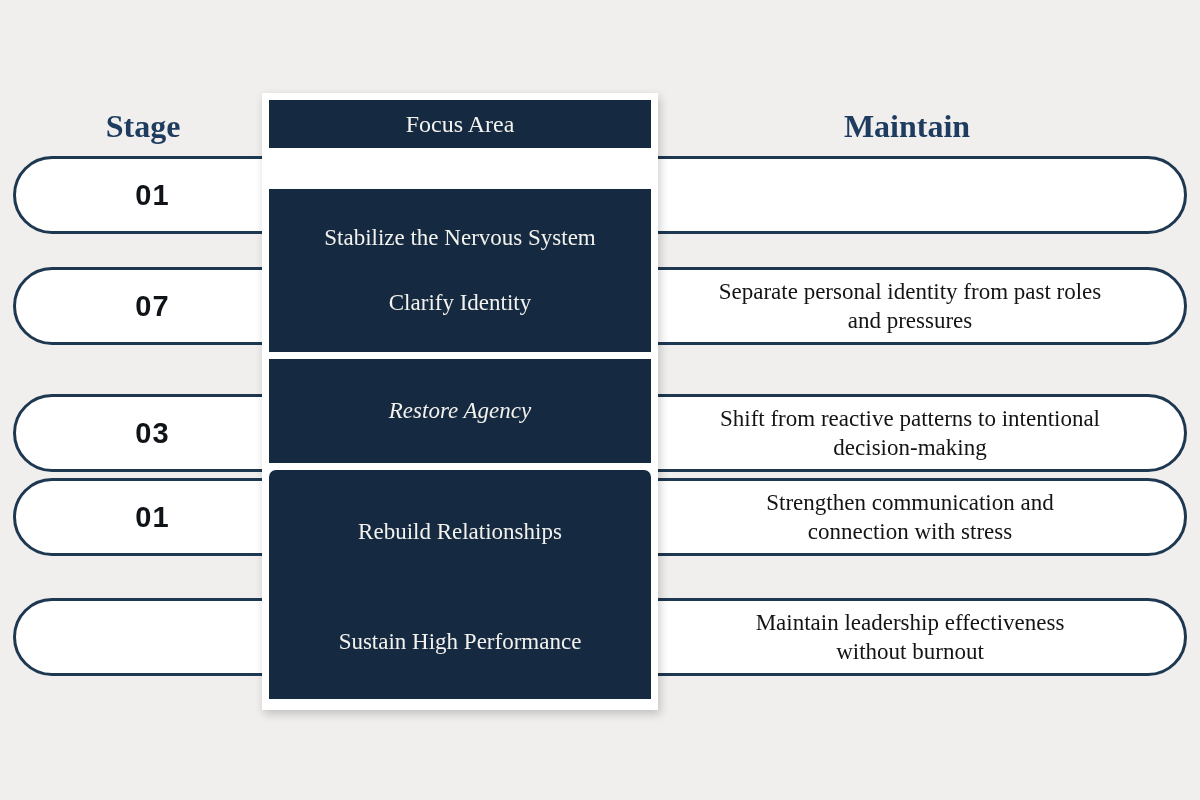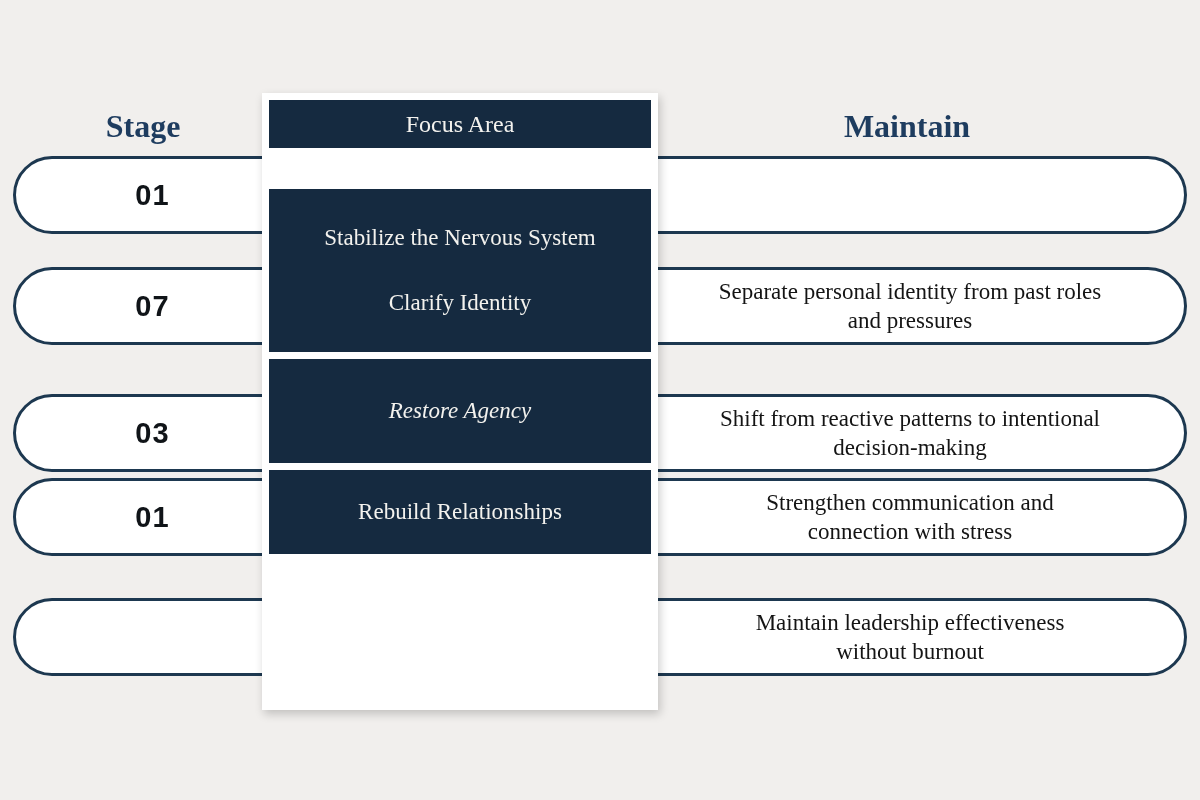--- a/index.html
+++ b/index.html
@@ -63,21 +63,21 @@
     background:var(--panel,#152a40);
     display:flex;align-items:center;justify-content:center;
     text-align:center;
     color:var(--focus_text,#f3f2ee);
     box-sizing:border-box;
   }
   .panel-header{top:7px;height:48px;font-weight:normal;font-size:24px;}
   .cell-1{top:59px;height:98px;margin-top:37px;}
   .cell-2{top:161px;height:98px;}
   .cell-3{top:266px;height:104px;font-style:italic;}
-  .cell-4{top:377px;height:84px;}
+  .cell-4{top:377px;height:124px;border-radius:7px;}
   .cell-5{top:491px;height:115px;}
   .panel-cell{font-size:23px;}
 </style>
 </head>
 <body>
 
 <div class="canvas">
 
   <div class="col-header stage-header">Stage</div>
   <div class="col-header outcome-header">Maintain</div>
@@ -104,15 +104,16 @@
     <div class="outcome-text">Maintain leadership effectiveness
 without burnout</div>
   </div>
 
   <div class="panel">
     <div class="panel-header">Focus Area</div>
     <div class="panel-cell cell-1">Stabilize the Nervous System</div>
     <div class="panel-cell cell-2">Clarify Identity</div>
     <div class="panel-cell cell-3">Restore Agency</div>
     <div class="panel-cell cell-4">Rebuild Relationships</div>
+    <div class="panel-cell cell-5">Sustain High Performance</div>
   </div>
 
 </div>
 
 </body></html>

